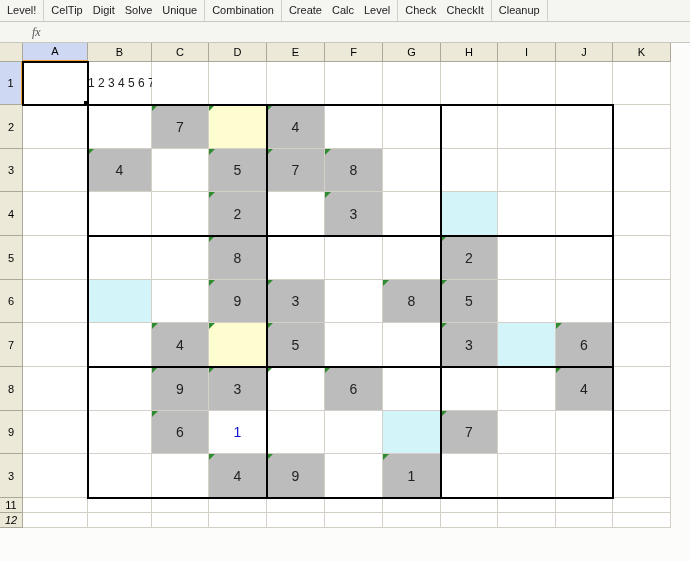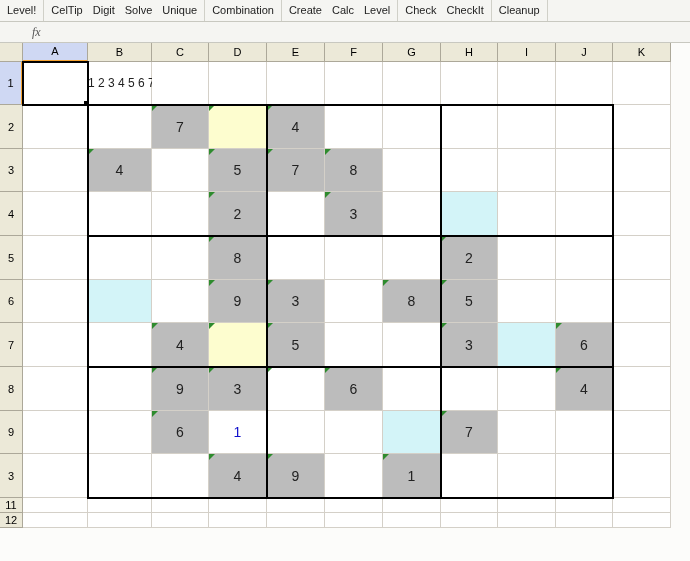--- a/index.html
+++ b/index.html
@@ -231,21 +231,21 @@
       <div class="rowhead" style="height: 44px;">2</div>
       <div class="rowhead" style="height: 43px;">3</div>
       <div class="rowhead" style="height: 44px;">4</div>
       <div class="rowhead" style="height: 44px;">5</div>
       <div class="rowhead" style="height: 43px;">6</div>
       <div class="rowhead" style="height: 44px;">7</div>
       <div class="rowhead" style="height: 44px;">8</div>
       <div class="rowhead" style="height: 43px;">9</div>
       <div class="rowhead" style="height: 44px;">3</div>
       <div class="rowhead" style="height: 15px;">11</div>
-      <div class="rowhead" style="height: 15px;">12</div>
+      <div class="rowhead" style="height: 15px; font-style: italic;">12</div>
     </div>
   <div class="cells" id="cells">
       <div class="row">
         <div class="cell active" style="width: 65px; height: 43px;"></div>
         <div class="cell smalltext" style="width: 64px; height: 43px; overflow: visible;">1 2 3 4 5 6 7 8 9</div>
         <div class="cell" style="width: 57px; height: 43px;"></div>
         <div class="cell" style="width: 58px; height: 43px;"></div>
         <div class="cell" style="width: 58px; height: 43px;"></div>
         <div class="cell" style="width: 58px; height: 43px;"></div>
         <div class="cell" style="width: 58px; height: 43px;"></div>

